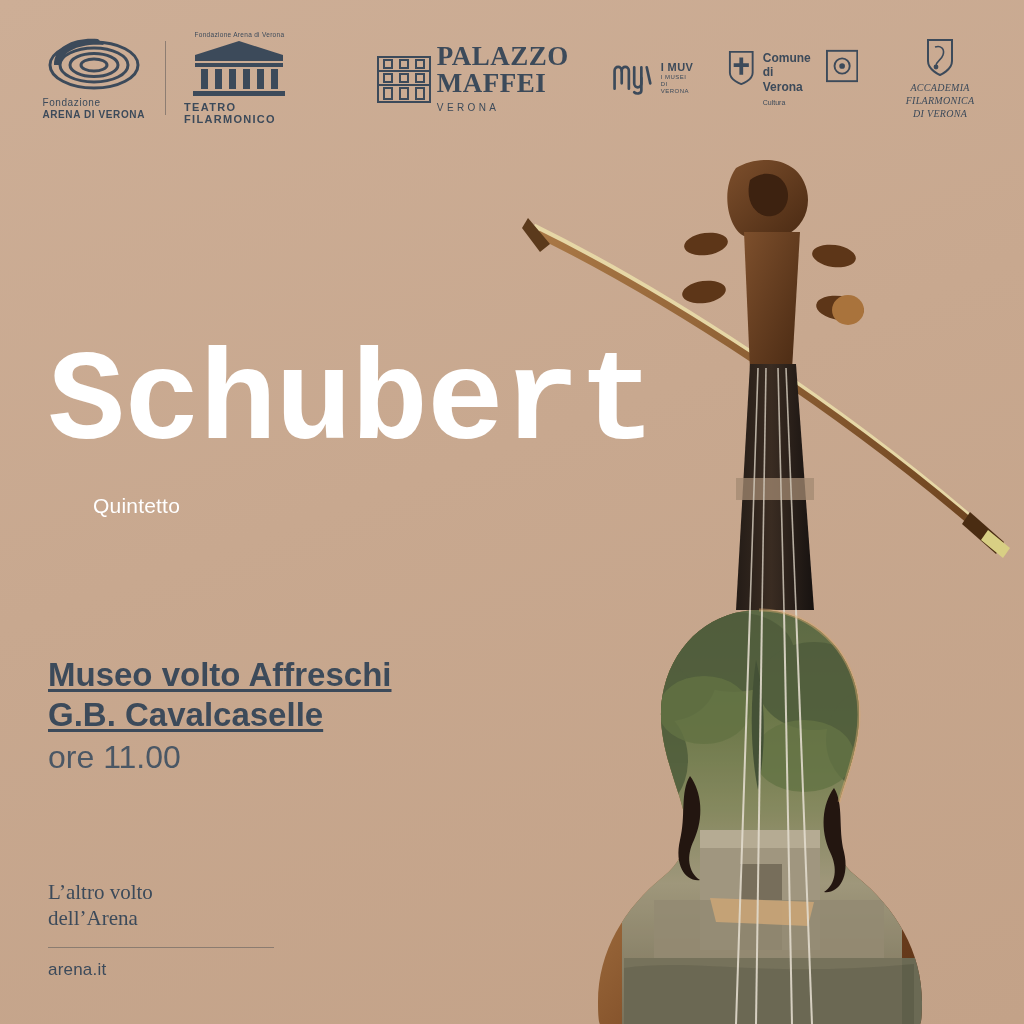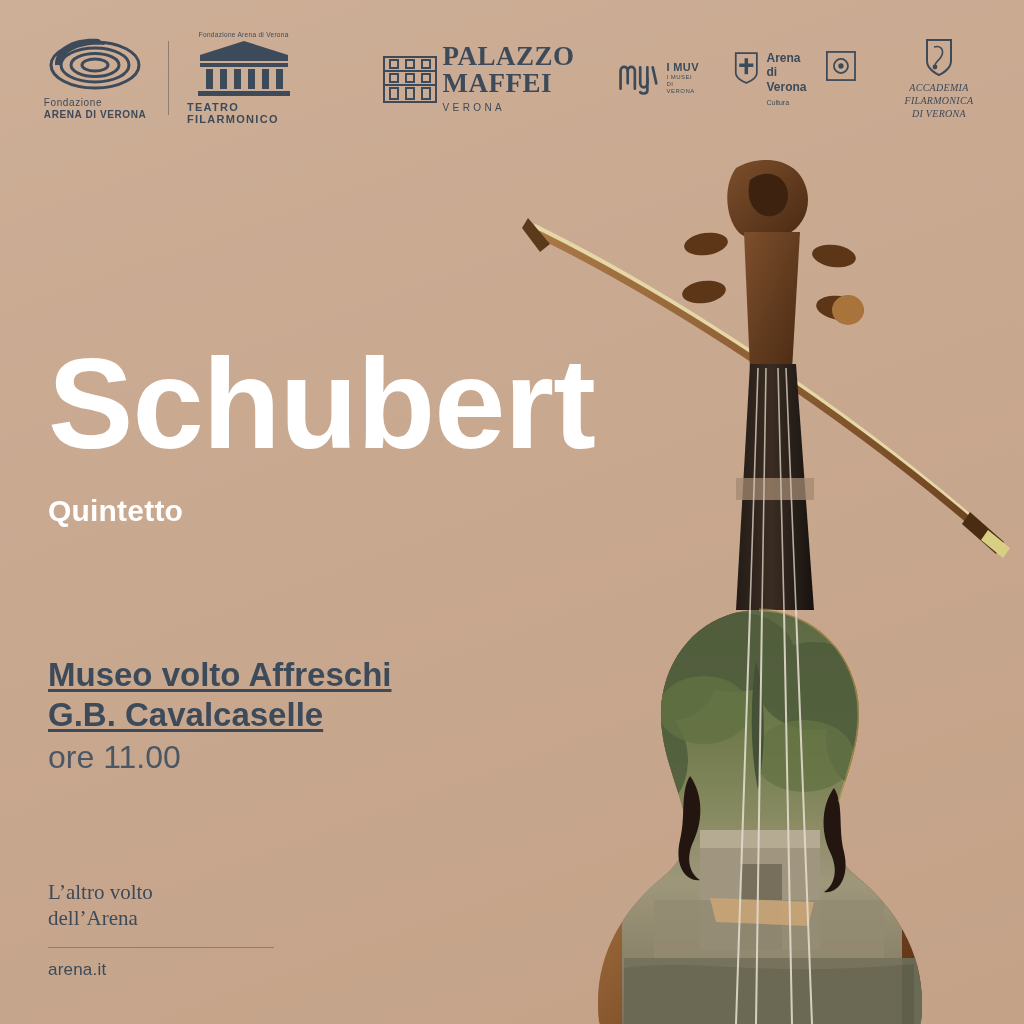--- a/index.html
+++ b/index.html
@@ -153,33 +153,34 @@
   }
 
   
   .title-block {
     position: absolute;
     left: 48px;
     top: 340px;
     z-index: 5;
   }
   .composer {
-    font-family: Liberation Sans, sans-serif;
+    font-family: Liberation Mono, monospace;
     font-size: 128px;
     line-height: 1;
     color: #ffffff;
     letter-spacing: -1px;
     margin: 0;
   }
   .work {
     margin-top: 26px;
-    font-size: 30px;
-    font-weight: bold;
+    font-size: 21px;
+    font-weight: normal;
     color: #ffffff;
     letter-spacing: 0.2px;
+    margin-left: 45px;
   }
 
   
   .venue-block {
     position: absolute;
     left: 48px;
     top: 655px;
     z-index: 5;
     color: #3c4a5a;
   }
@@ -449,21 +450,21 @@
         <div class="m3">DI VERONA</div>
       </div>
     </div>
 
     <div class="logo logo-comune">
       <svg class="shield" viewBox="0 0 28 38" xmlns="http://www.w3.org/2000/svg">
         <path d="M2 2 L26 2 L26 24 C26 32 14 36 14 36 C14 36 2 32 2 24 Z" fill="none" stroke="#3c4a5a" stroke-width="2"></path>
         <path d="M12 8 L16 8 L16 14 L22 14 L22 18 L16 18 L16 26 L12 26 L12 18 L6 18 L6 14 L12 14 Z" fill="#3c4a5a"></path>
       </svg>
       <div class="txt">
-        <div class="c1">Arena</div>
+        <div class="c1">Comune</div>
         <div class="c2">di Verona</div>
         <div class="c3">Cultura</div>
       </div>
       <svg class="squarelogo" viewBox="0 0 34 34" xmlns="http://www.w3.org/2000/svg">
         <rect x="1" y="1" width="32" height="32" fill="none" stroke="#3c4a5a" stroke-width="2"></rect>
         <circle cx="17" cy="17" r="8" fill="none" stroke="#3c4a5a" stroke-width="2"></circle>
         <circle cx="17" cy="17" r="3" fill="#3c4a5a"></circle>
       </svg>
     </div>
 

